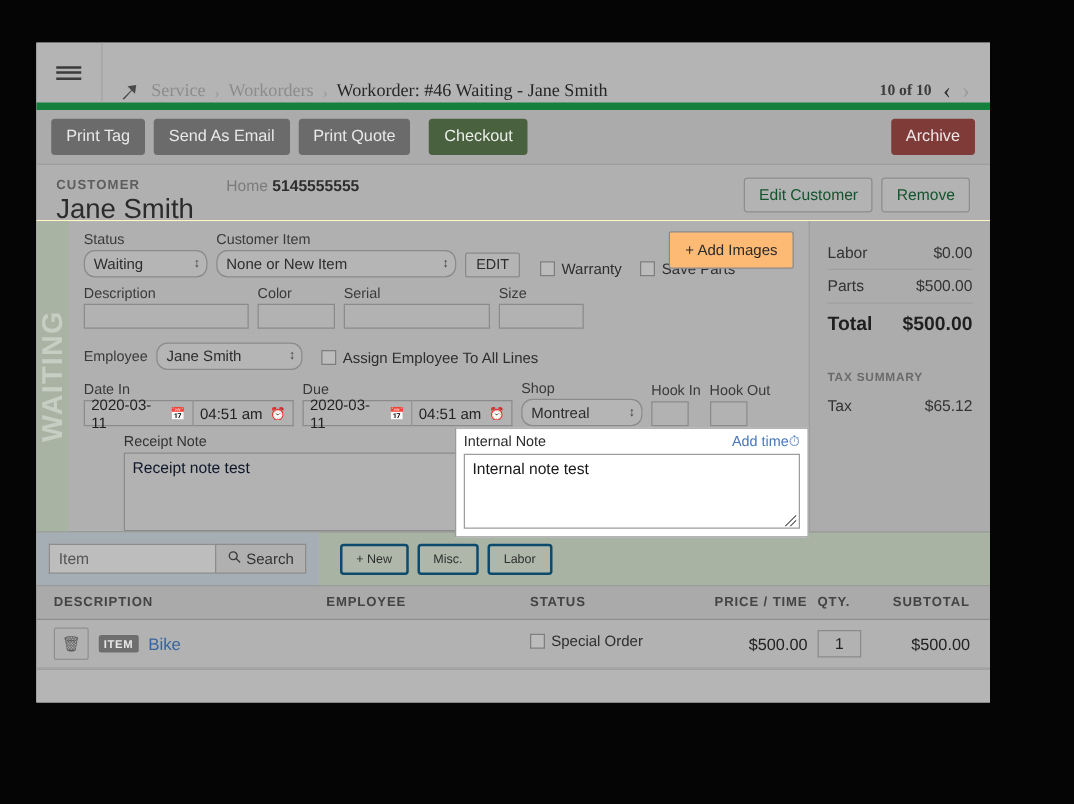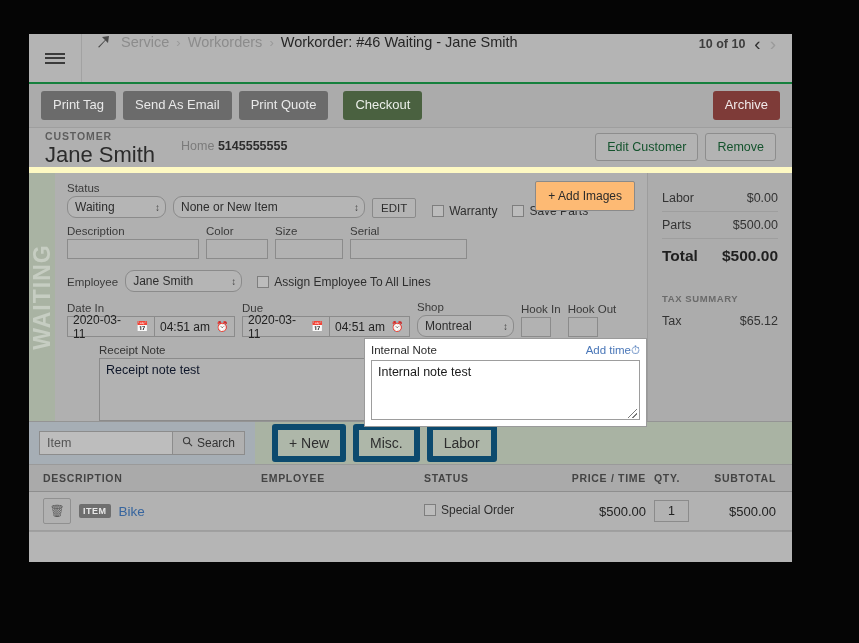--- a/index.html
+++ b/index.html
@@ -15,22 +15,23 @@
     position:relative;width:859px;height:643px;
     background:#050505;
   }
   #app{
     position:absolute;left:29px;top:34px;width:763px;height:528px;
     background:#b0b0b0;overflow:hidden;
   }
 
   
   .topbar{
-    height:48px;background:#b4b4b4;display:flex;align-items:flex-start;
-    border-bottom:2px solid #15803d;
+    height:48px;background:#b4b4b4;display:flex;align-items:flex-end;
+    border-bottom:6px solid #15803d;
+    font-family:Liberation Serif, serif;
   }
   .hamburger{
     width:52px;height:48px;display:flex;align-items:center;justify-content:center;
     border-right:1px solid #a2a2a2;cursor:pointer;
   }
   .hamburger span{display:block;width:20px;height:2px;background:#3b3b3b;margin:2.5px 0;}
   .crumbs{display:flex;align-items:center;gap:7px;padding-left:14px;font-size:14.5px;}
   .crumb-icon{width:16px;height:16px;display:inline-block;position:relative;margin-right:2px;}
   .crumb-link{color:#8c8c8c;}
   .crumb-sep{color:#9a9a9a;font-size:13px;}
@@ -49,22 +50,22 @@
   .btn{
     font-family:"Liberation Sans", sans-serif;font-size:13px;
     padding:6px 12px;border-radius:3px;border:none;cursor:pointer;line-height:1.25;
   }
   .btn-dark{background:#6b6b6b;color:#e9e9e9;}
   .btn-green{background:#4a6140;color:#eaeee8;margin-left:8px;}
   .btn-red{background:#7e3b38;color:#f1e9e9;margin-left:auto;}
 
   
   .custbar{
-    background:#b0b0b0;padding:10px 16px 9px 16px;display:flex;align-items:center;
-    border-bottom:6px solid #fef9c3;height:45px;box-sizing:border-box;
+    background:#b0b0b0;padding:10px 16px 9px 16px;display:flex;align-items:flex-start;
+    border-bottom:1px solid #fef9c3;height:45px;box-sizing:border-box;
   }
   .cust-label{font-size:10.5px;letter-spacing:.9px;color:#5e5e5e;font-weight:bold;}
   .cust-name{font-size:22px;color:#2b2b2b;line-height:1.05;margin-top:1px;}
   .cust-phone{margin-left:26px;margin-bottom:5px;font-size:12.5px;}
   .cust-phone .lbl{color:#7b7b7b;}
   .cust-phone .val{color:#2c2c2c;font-weight:bold;}
   .cust-actions{margin-left:auto;display:flex;gap:7px;margin-bottom:3px;}
   .btn-outline{background:#b3b3b3;border:1px solid #8d8d8d;color:#14532d;font-size:12.5px;padding:6px 11px;border-radius:3px;cursor:pointer;}
 
   
@@ -152,21 +153,21 @@
   }
   .search-inp{
     background:#bdbdbd;border:1px solid #8c8c8c;border-right:none;height:24px;width:133px;
     font-size:12.5px;color:#555;padding:0 7px;box-sizing:border-box;display:flex;align-items:center;
   }
   .search-btn{
     background:#b0b0b0;border:1px solid #8c8c8c;height:24px;font-size:12px;color:#333;
     display:flex;align-items:center;gap:4px;padding:0 9px;box-sizing:border-box;cursor:pointer;
   }
   .tool-btns{display:flex;gap:7px;padding-left:17px;}
-  .tool-btn{background:#aeb7a9;border:6px solid #0c4a6e;font-size:14px;color:#2e2e2e;padding:5px 11px;border-radius:3px;cursor:pointer;}
+  .tool-btn{background:#aeb7a9;border:2px solid #0c4a6e;font-size:10px;color:#2e2e2e;padding:5px 11px;border-radius:3px;cursor:pointer;}
 
   
   .tbl-head{
     display:flex;align-items:center;height:26px;background:#aaaaaa;
     border-top:1px solid #9a9a9a;border-bottom:1px solid #8e8e8e;
     font-size:10.5px;letter-spacing:.7px;color:#444;font-weight:bold;
   }
   .tbl-row{
     display:flex;align-items:center;height:38px;background:#b2b2b2;
     border-bottom:1px solid #9e9e9e;
@@ -256,20 +257,21 @@
       <div class="detail-body">
 
         <button class="btn-addimg">+ Add Images</button>
 
         <div class="row">
           <div class="fld">
             <span class="fld-label">Status</span>
             <div class="sel" style="width:72px">Waiting</div>
           </div>
           <div class="fld">
+            <span class="fld-label">Customer Item</span>
             <div class="sel" style="width:165px">None or New Item</div>
           </div>
           <button class="btn-edit">EDIT</button>
           <label class="chk" style="margin-left:9px">
             <span class="chkbox"></span>
             <span>Warranty</span>
           </label>
           <label class="chk" style="margin-left:8px">
             <span class="chkbox"></span>
             <span>Save Parts</span>
@@ -279,26 +281,26 @@
         <div class="row">
           <div class="fld">
             <span class="fld-label">Description</span>
             <div class="txt" style="width:132px"></div>
           </div>
           <div class="fld">
             <span class="fld-label">Color</span>
             <div class="txt" style="width:62px"></div>
           </div>
           <div class="fld">
+            <span class="fld-label">Serial</span>
+            <div class="txt" style="width:117px"></div>
+          </div>
+          <div class="fld">
             <span class="fld-label">Size</span>
             <div class="txt" style="width:68px"></div>
-          </div>
-          <div class="fld">
-            <span class="fld-label">Serial</span>
-            <div class="txt" style="width:117px"></div>
           </div>
         </div>
 
         <div class="row" style="margin-top:11px;margin-bottom:9px">
           <span class="fld-label" style="margin-bottom:4px">Employee</span>
           <div class="sel" style="width:90px">Jane Smith</div>
           <label class="chk" style="margin-left:8px;margin-bottom:3px">
             <span class="chkbox"></span>
             <span>Assign Employee To All Lines</span>
           </label>

